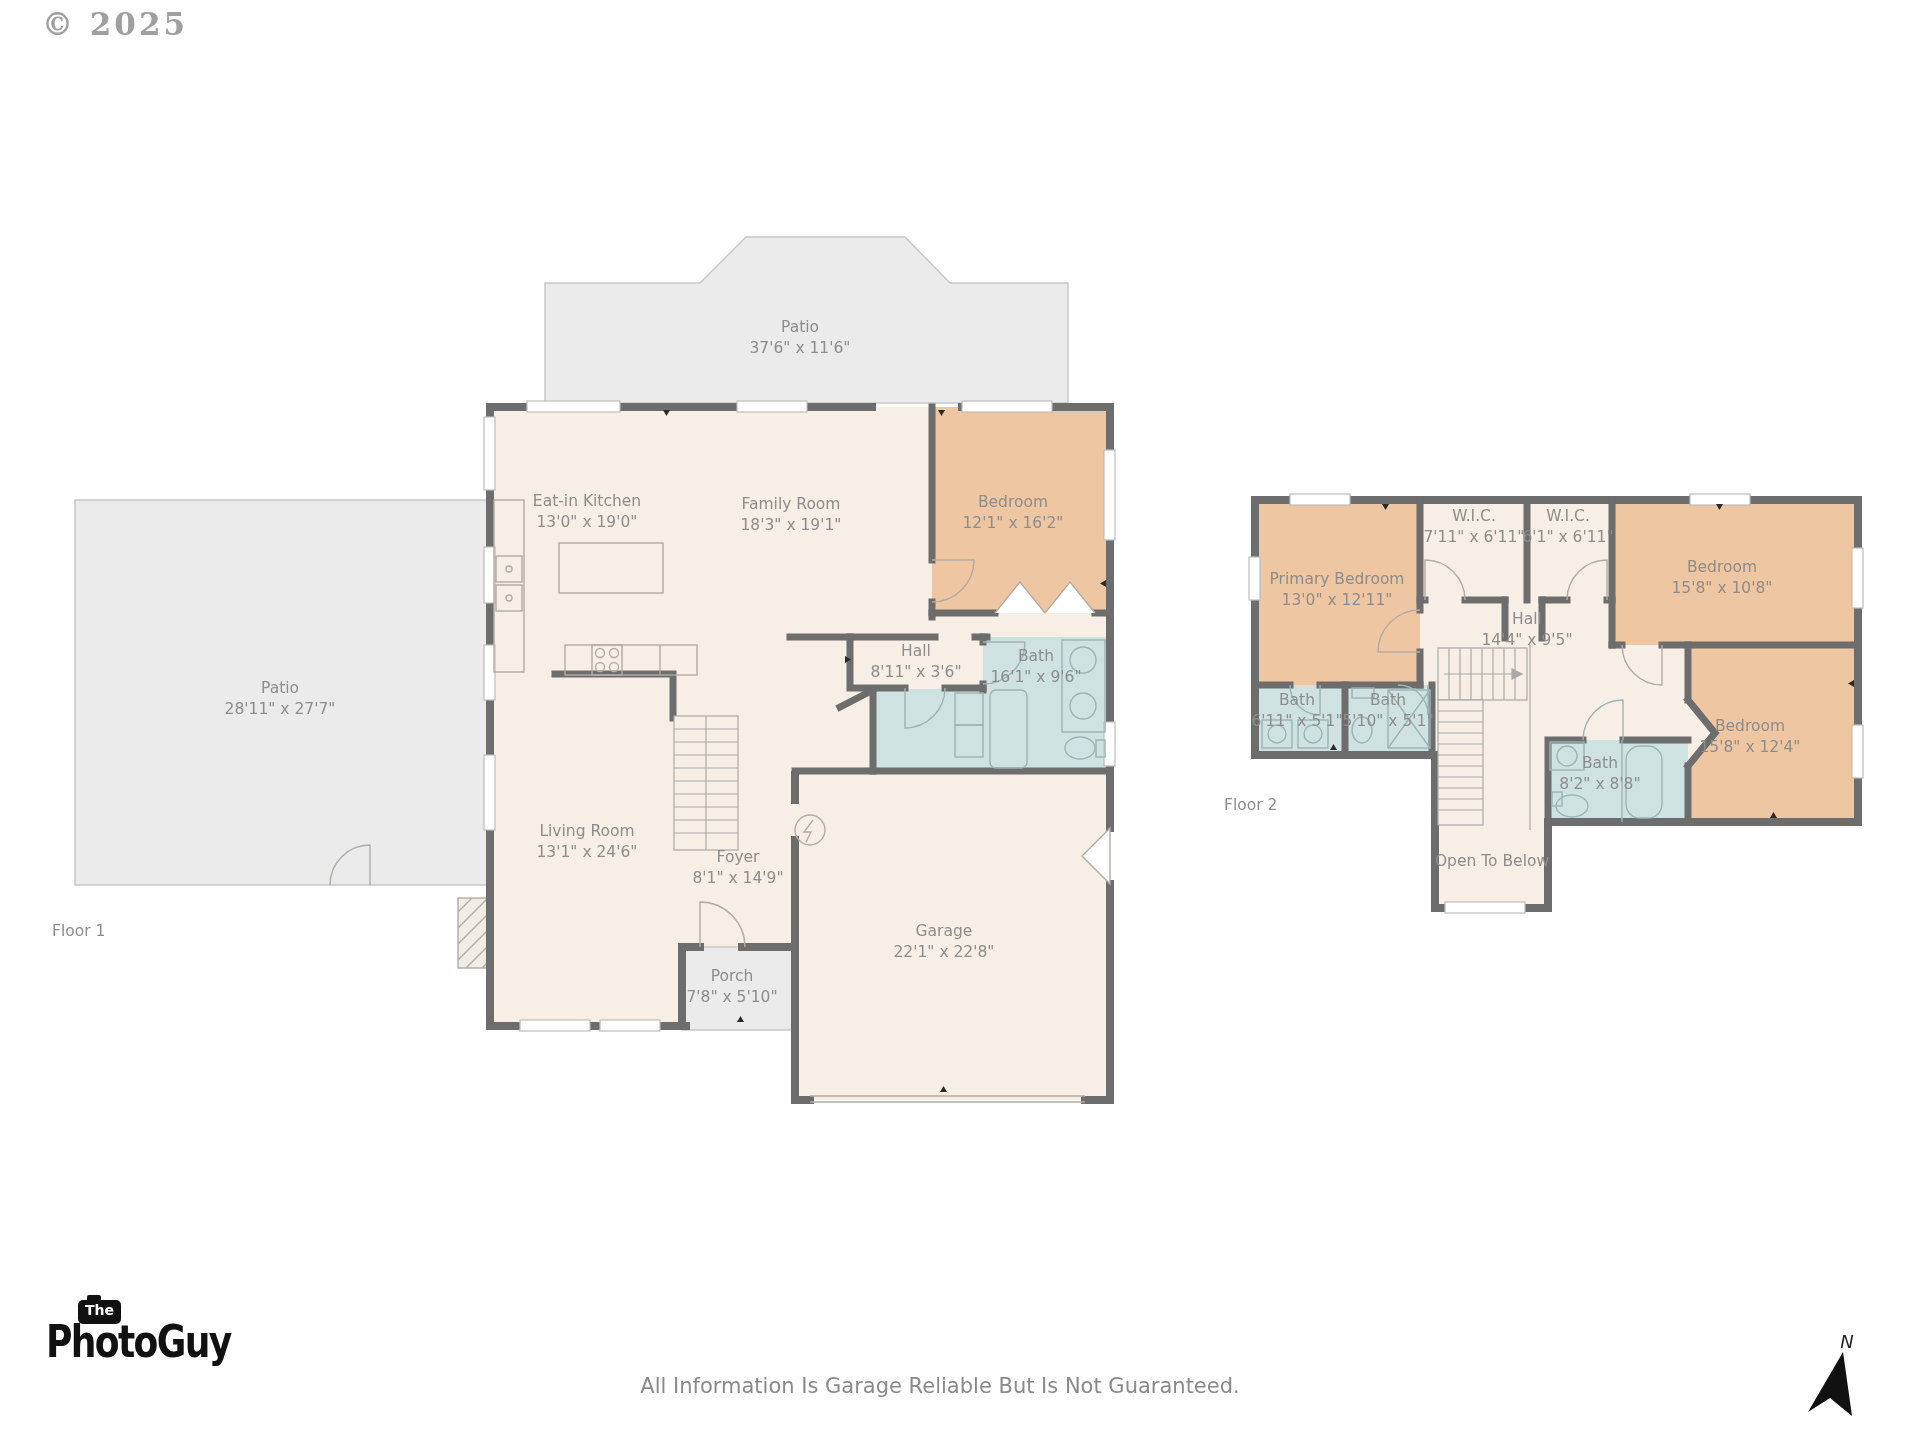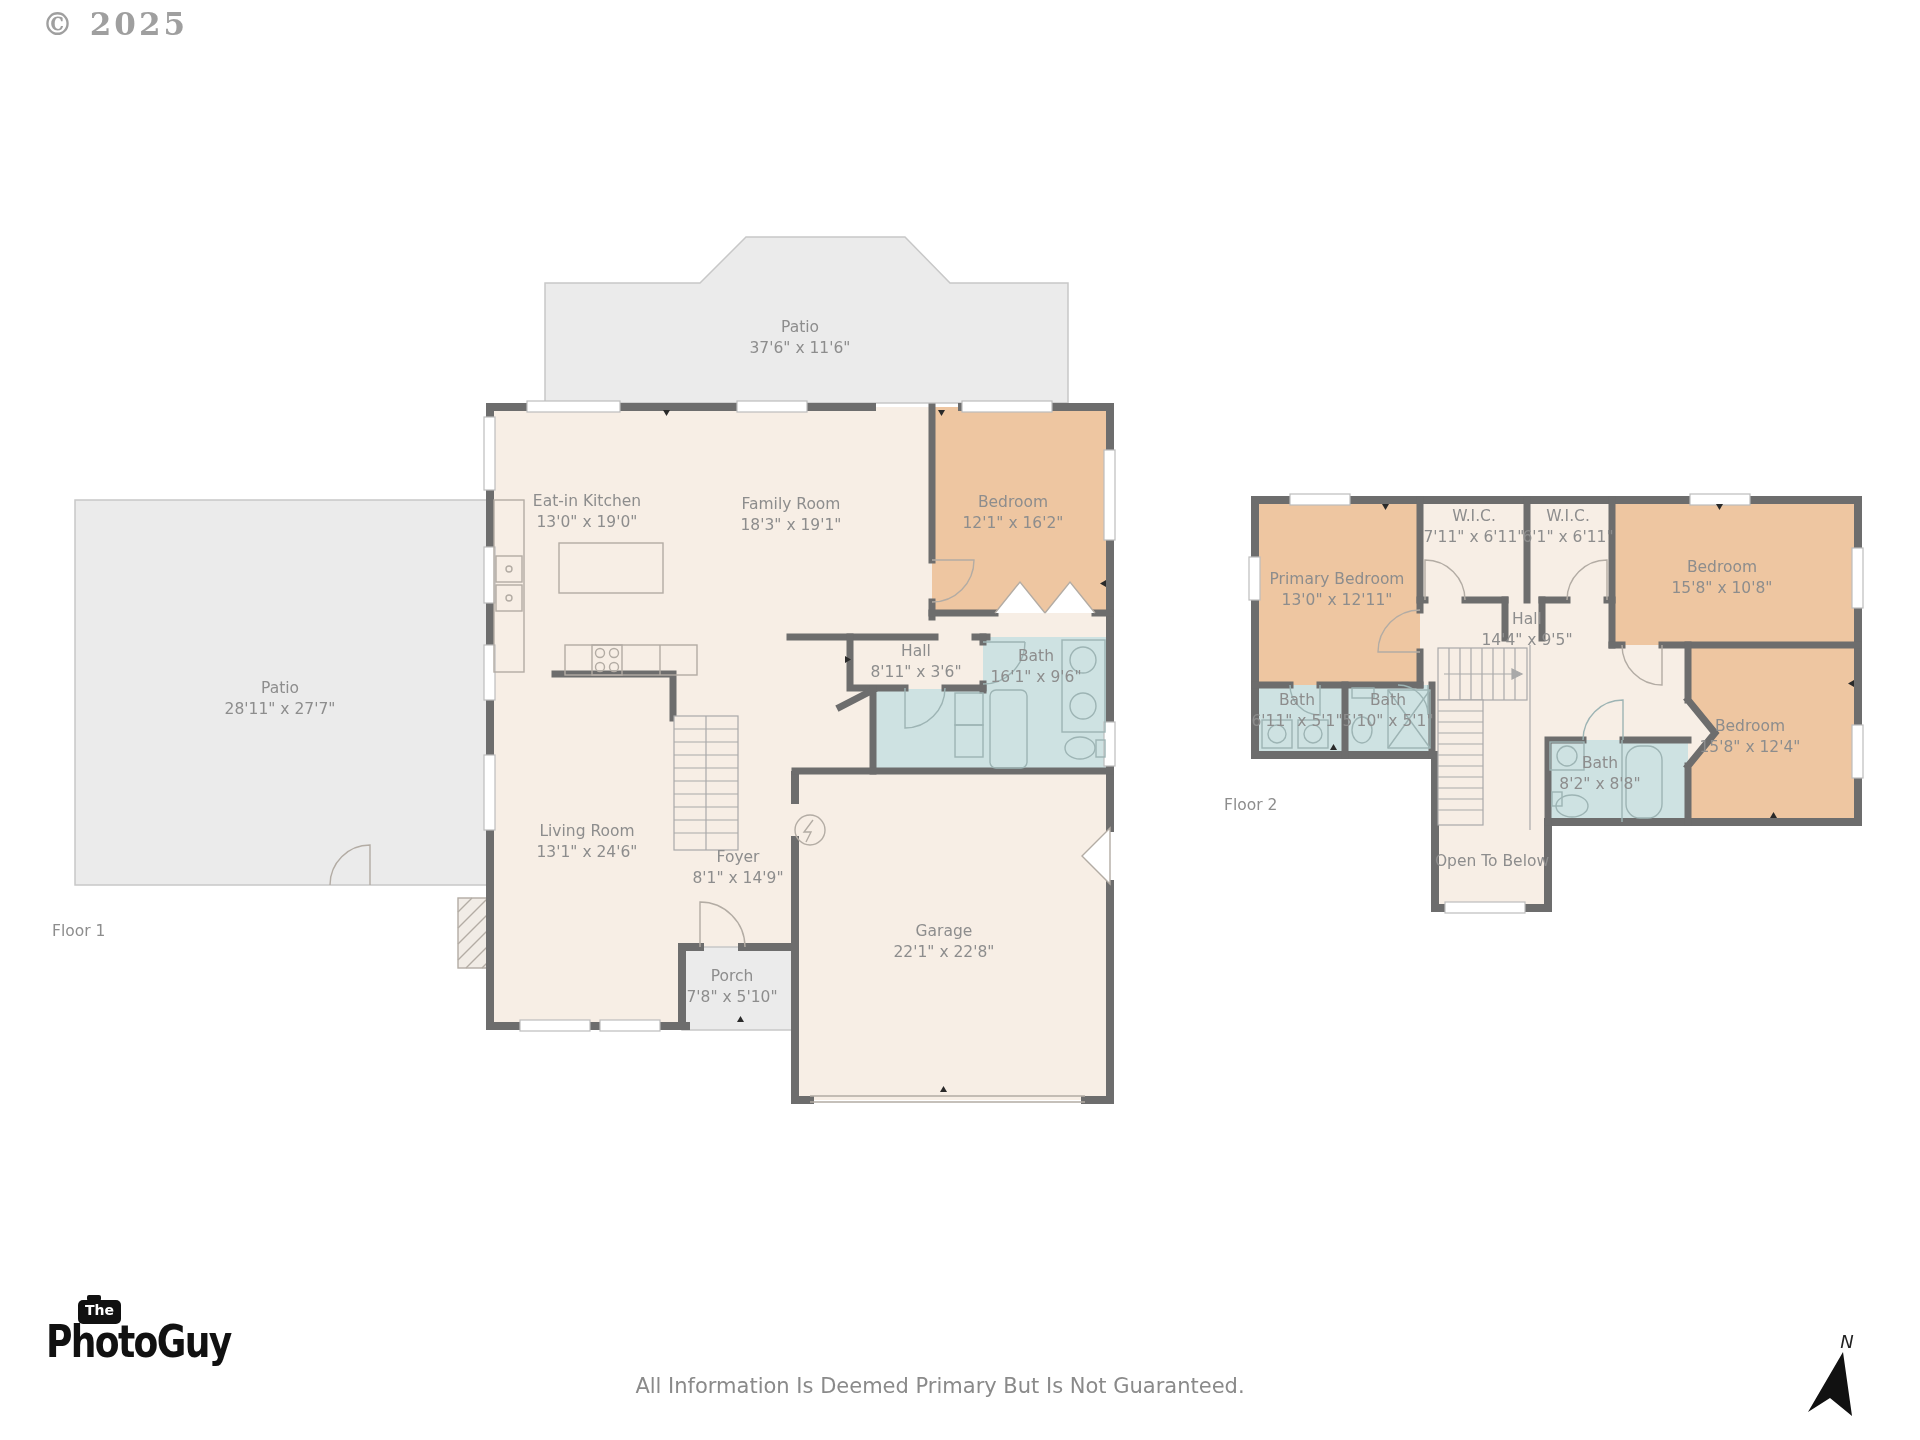--- a/index.html
+++ b/index.html
@@ -310,13 +310,13 @@
     <text x="1847" y="1348" text-anchor="middle" font-size="18" font-style="italic" fill="#222">N</text>
     <polygon points="1843,1352 1808,1412 1830,1398 1852,1416" fill="#111"></polygon>
   </g>
 </svg>
 
 <div id="logo">
   <div class="badge">The</div>
   <div class="brand">PhotoGuy</div>
 </div>
 
-<div id="footer-disclaimer">All Information Is Deemed Primary But Is Not Guaranteed.</div>
+<div id="footer-disclaimer">All Information Is Garage Reliable But Is Not Guaranteed.</div>
 
 </body></html>

